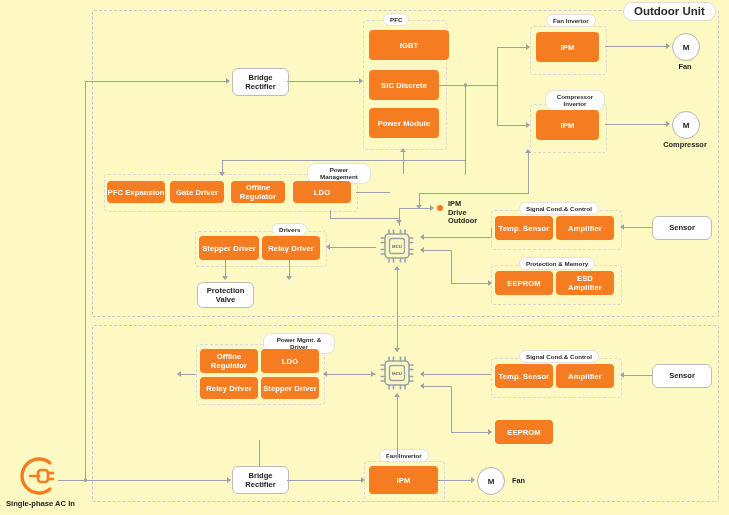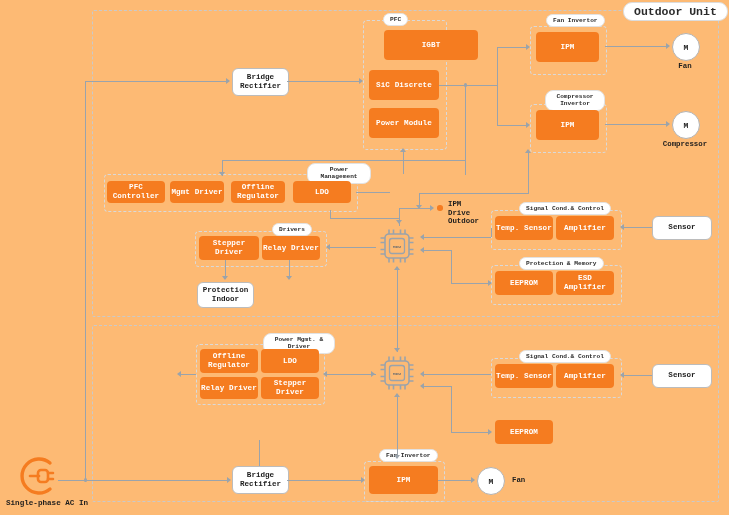--- a/index.html
+++ b/index.html
@@ -1,17 +1,17 @@
 <!DOCTYPE html>
 <html><head>
 <meta charset="utf-8">
 <style>
   html,body{margin:0;padding:0;background:#ffffff;}
   body{font-family:"Liberation Sans",sans-serif;}
-  #root{position:relative;width:729px;height:515px;background:#fdba74;overflow:hidden;font-family:Liberation Mono, monospace;}
+  #root{position:relative;width:729px;height:515px;background:#fef9c3;overflow:hidden;}
 
   
   .unit{position:absolute;border:1px dashed #c9c9c9;border-radius:2px;background:transparent;}
   .unit-label{position:absolute;background:#fff;border:1px solid #dcdcdc;border-radius:9px;
     font-size:11.5px;font-weight:bold;color:#2b2b2b;padding:2px 10px;white-space:nowrap;line-height:13px;}
 
   
   .grp{position:absolute;border:1px dashed #d9d9d9;border-radius:4px;background:transparent;}
   .grp-label{position:absolute;background:#fff;border:1px solid #e2e2e2;border-radius:8px;
     font-size:6.2px;font-weight:bold;color:#2b2b2b;padding:2px 6px;text-align:center;
@@ -71,21 +71,21 @@
 
   <div class="unit" style="left:92px;top:325px;width:625px;height:175px;"></div>
 
   <div class="wb" style="left:232px;top:68px;width:55px;height:26px;flex-direction:column;">
     <span>Bridge</span>
     <span>Rectifier</span>
   </div>
 
   <div class="grp" style="left:363px;top:20px;width:82px;height:128px;"></div>
   <div class="grp-label" style="left:383px;top:13px;">PFC</div>
-  <div class="ob" style="left:384px;top:30px;width:94px;height:30px;">IGBT</div>
+  <div class="ob" style="left:369px;top:30px;width:80px;height:30px;">IGBT</div>
   <div class="ob" style="left:369px;top:70px;width:70px;height:30px;">SiC Discrete</div>
   <div class="ob" style="left:369px;top:108px;width:70px;height:30px;">Power Module</div>
 
   <div class="grp" style="left:530px;top:26px;width:75px;height:47px;"></div>
   <div class="grp-label" style="left:546px;top:14px;">Fan Invertor</div>
   <div class="ob" style="left:536px;top:32px;width:63px;height:30px;">IPM</div>
   <div class="motor" style="left:672px;top:33px;">M</div>
   <div class="motor-cap" style="left:665px;top:62px;width:40px;">Fan</div>
 
   <div class="grp" style="left:530px;top:104px;width:75px;height:47px;"></div>
@@ -95,36 +95,36 @@
   </div>
   <div class="ob" style="left:536px;top:110px;width:63px;height:30px;">IPM</div>
   <div class="motor" style="left:672px;top:111px;">M</div>
   <div class="motor-cap" style="left:653px;top:140px;width:64px;">Compressor</div>
 
   <div class="grp" style="left:104px;top:174px;width:252px;height:36px;"></div>
   <div class="grp-label two" style="left:307px;top:163px;width:50px;">
     <span>Power</span><br>
     <span>Management</span>
   </div>
-  <div class="ob" style="left:107px;top:181px;width:58px;height:22px;">PFC Controller</div>
-  <div class="ob" style="left:170px;top:181px;width:54px;height:22px;">Mgmt Driver</div>
+  <div class="ob" style="left:107px;top:181px;width:58px;height:22px;">PFC Expansion</div>
+  <div class="ob" style="left:170px;top:181px;width:54px;height:22px;">Gate Driver</div>
   <div class="ob" style="left:231px;top:181px;width:54px;height:22px;flex-direction:column;">
     <span>Offline</span>
     <span>Regulator</span>
   </div>
   <div class="ob" style="left:293px;top:181px;width:58px;height:22px;">LDO</div>
 
   <div class="grp" style="left:195px;top:231px;width:130px;height:34px;"></div>
   <div class="grp-label" style="left:272px;top:223px;">Drivers</div>
   <div class="ob" style="left:199px;top:236px;width:60px;height:24px;">Stepper Driver</div>
   <div class="ob" style="left:262px;top:236px;width:58px;height:24px;">Relay Driver</div>
 
   <div class="wb" style="left:197px;top:282px;width:55px;height:24px;flex-direction:column;">
     <span>Protection</span>
-    <span>Indoor</span>
+    <span>Valve</span>
   </div>
 
   <div class="mcu" style="left:376px;top:225px;">
     <svg width="42" height="42" viewBox="0 0 42 42" aria-hidden="true">
       <g fill="none" stroke="#9aa3ab" stroke-width="1.6" stroke-linejoin="round">
         <rect x="9" y="9" width="24" height="24" rx="4"></rect>
         <rect x="13.5" y="13.5" width="15" height="15" rx="2.5" stroke-width="1.3"></rect>
         <path d="M13 9 V4.5 M17.5 9 V4.5 M24.5 9 V4.5 M29 9 V4.5"></path>
         <path d="M13 33 V37.5 M17.5 33 V37.5 M24.5 33 V37.5 M29 33 V37.5"></path>
         <path d="M9 13 H4.5 M9 17.5 H4.5 M9 24.5 H4.5 M9 29 H4.5"></path>

